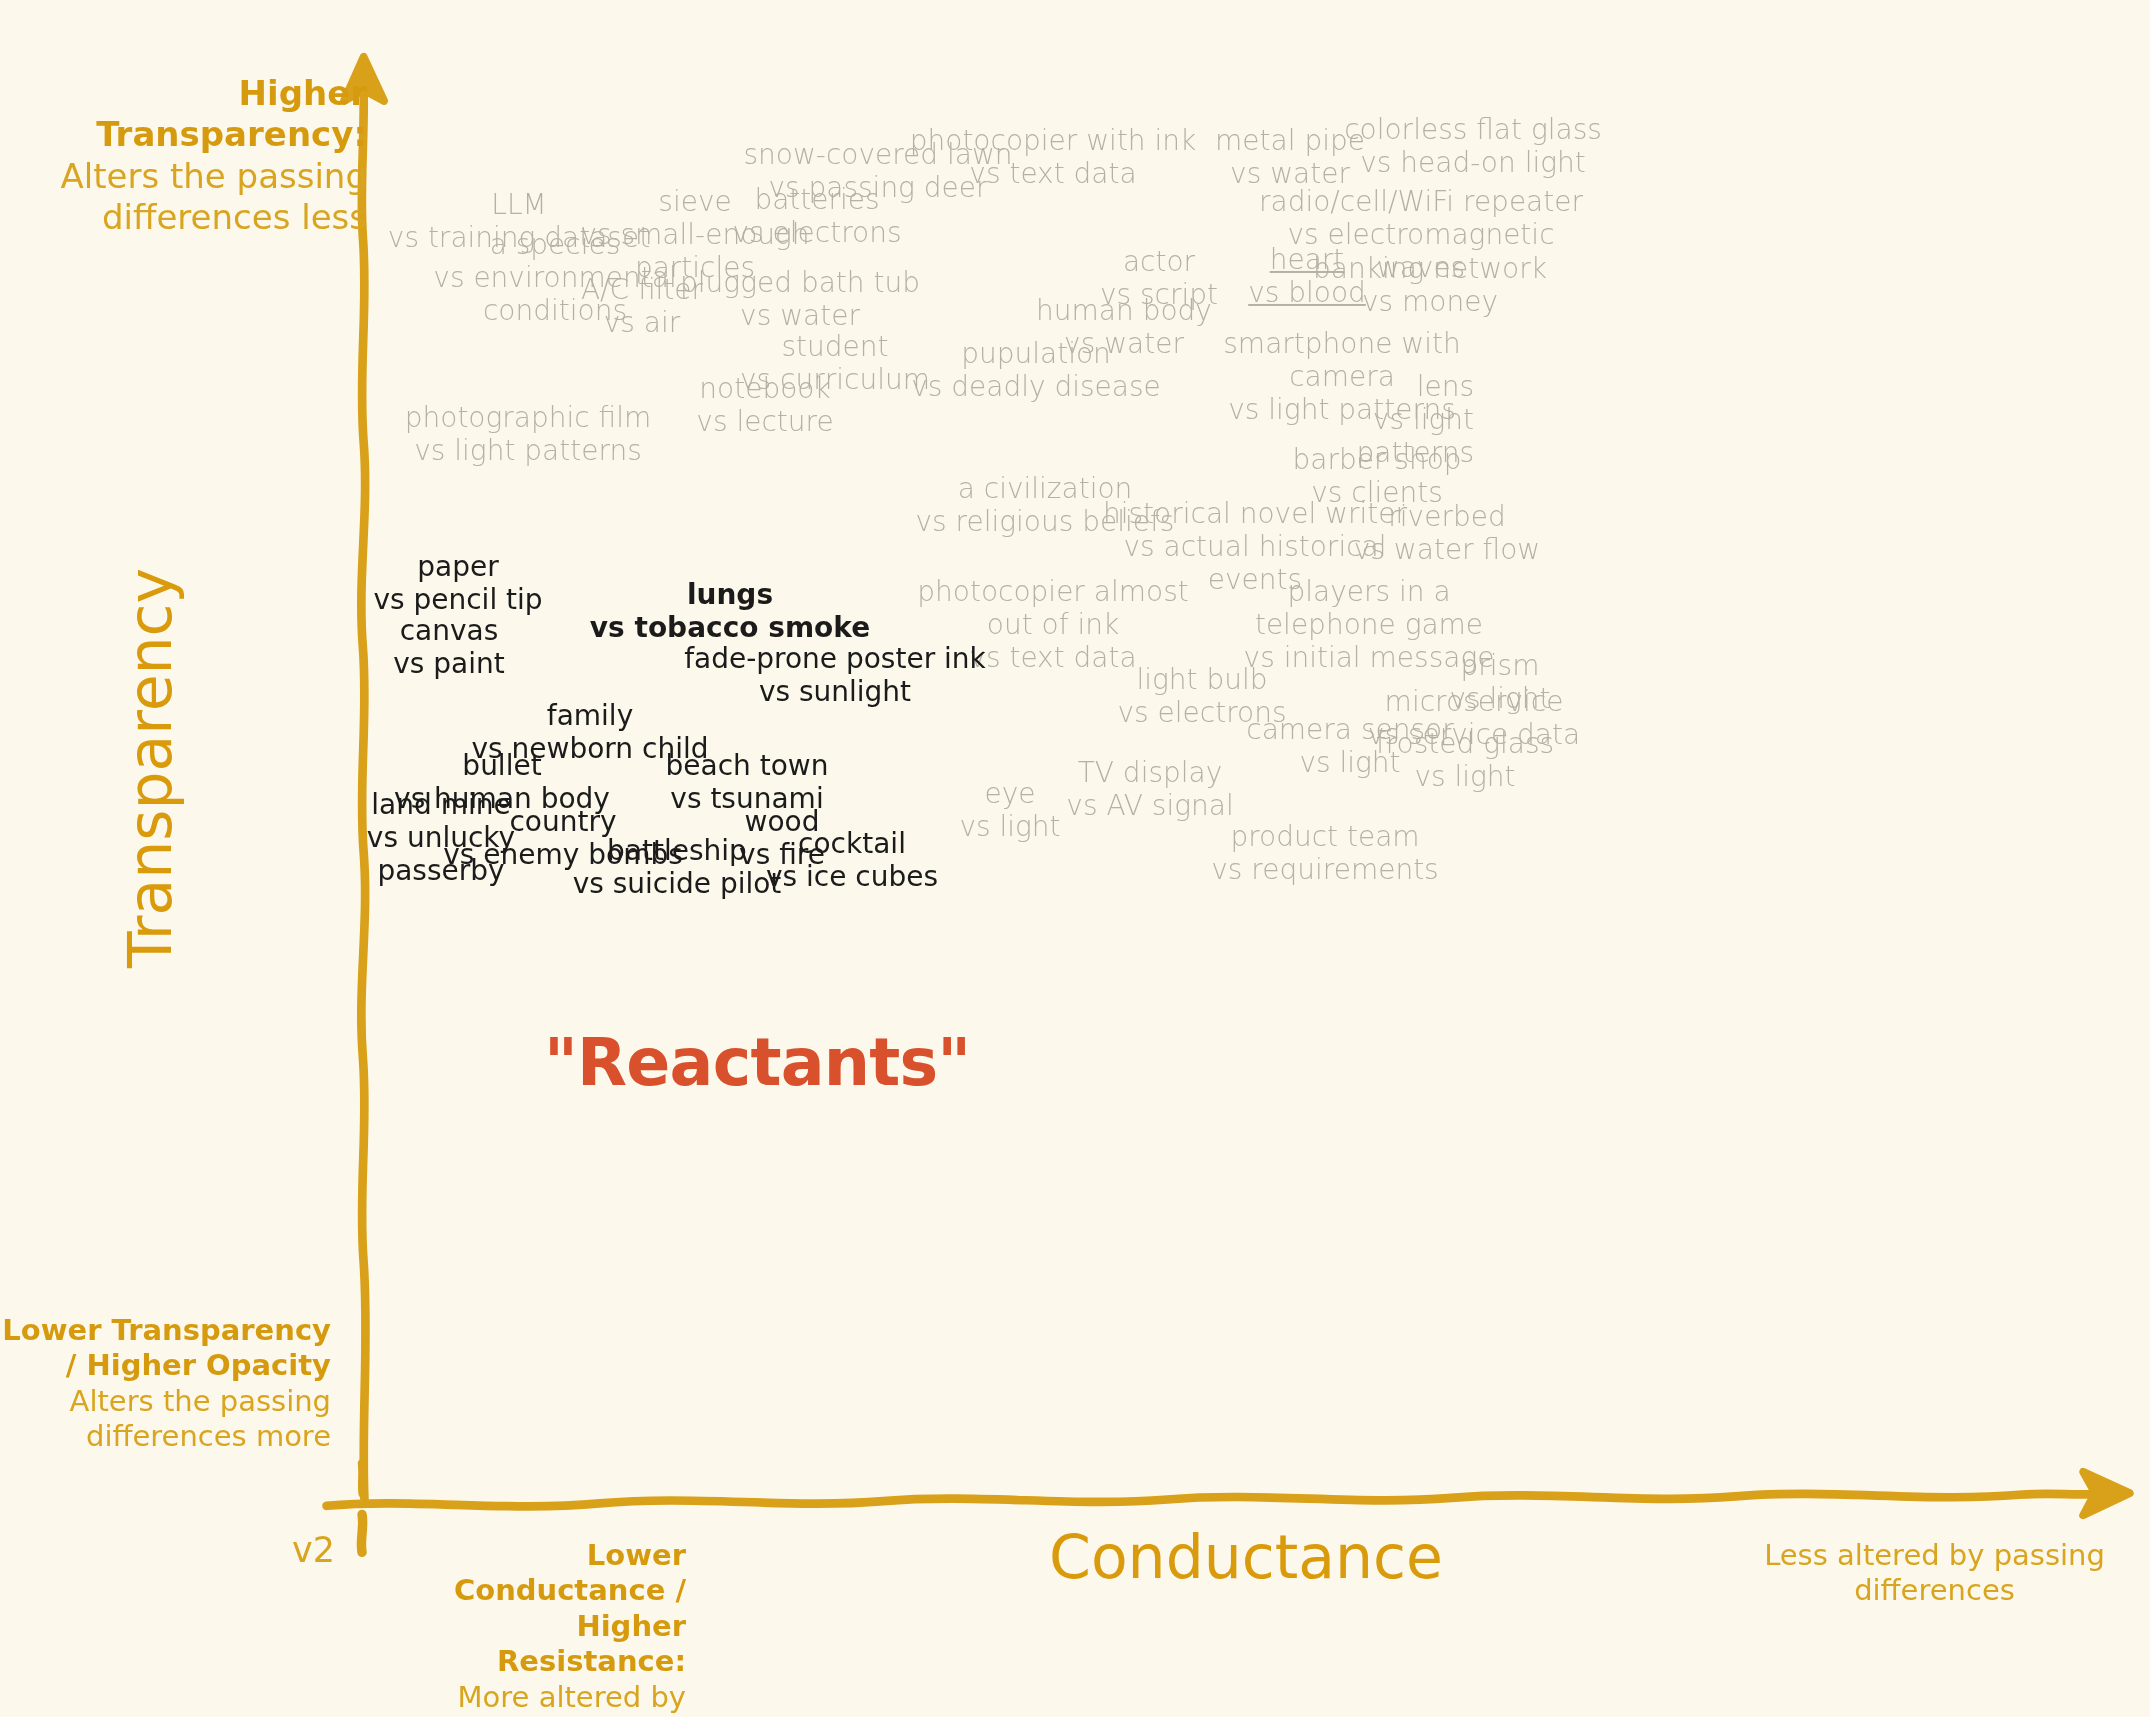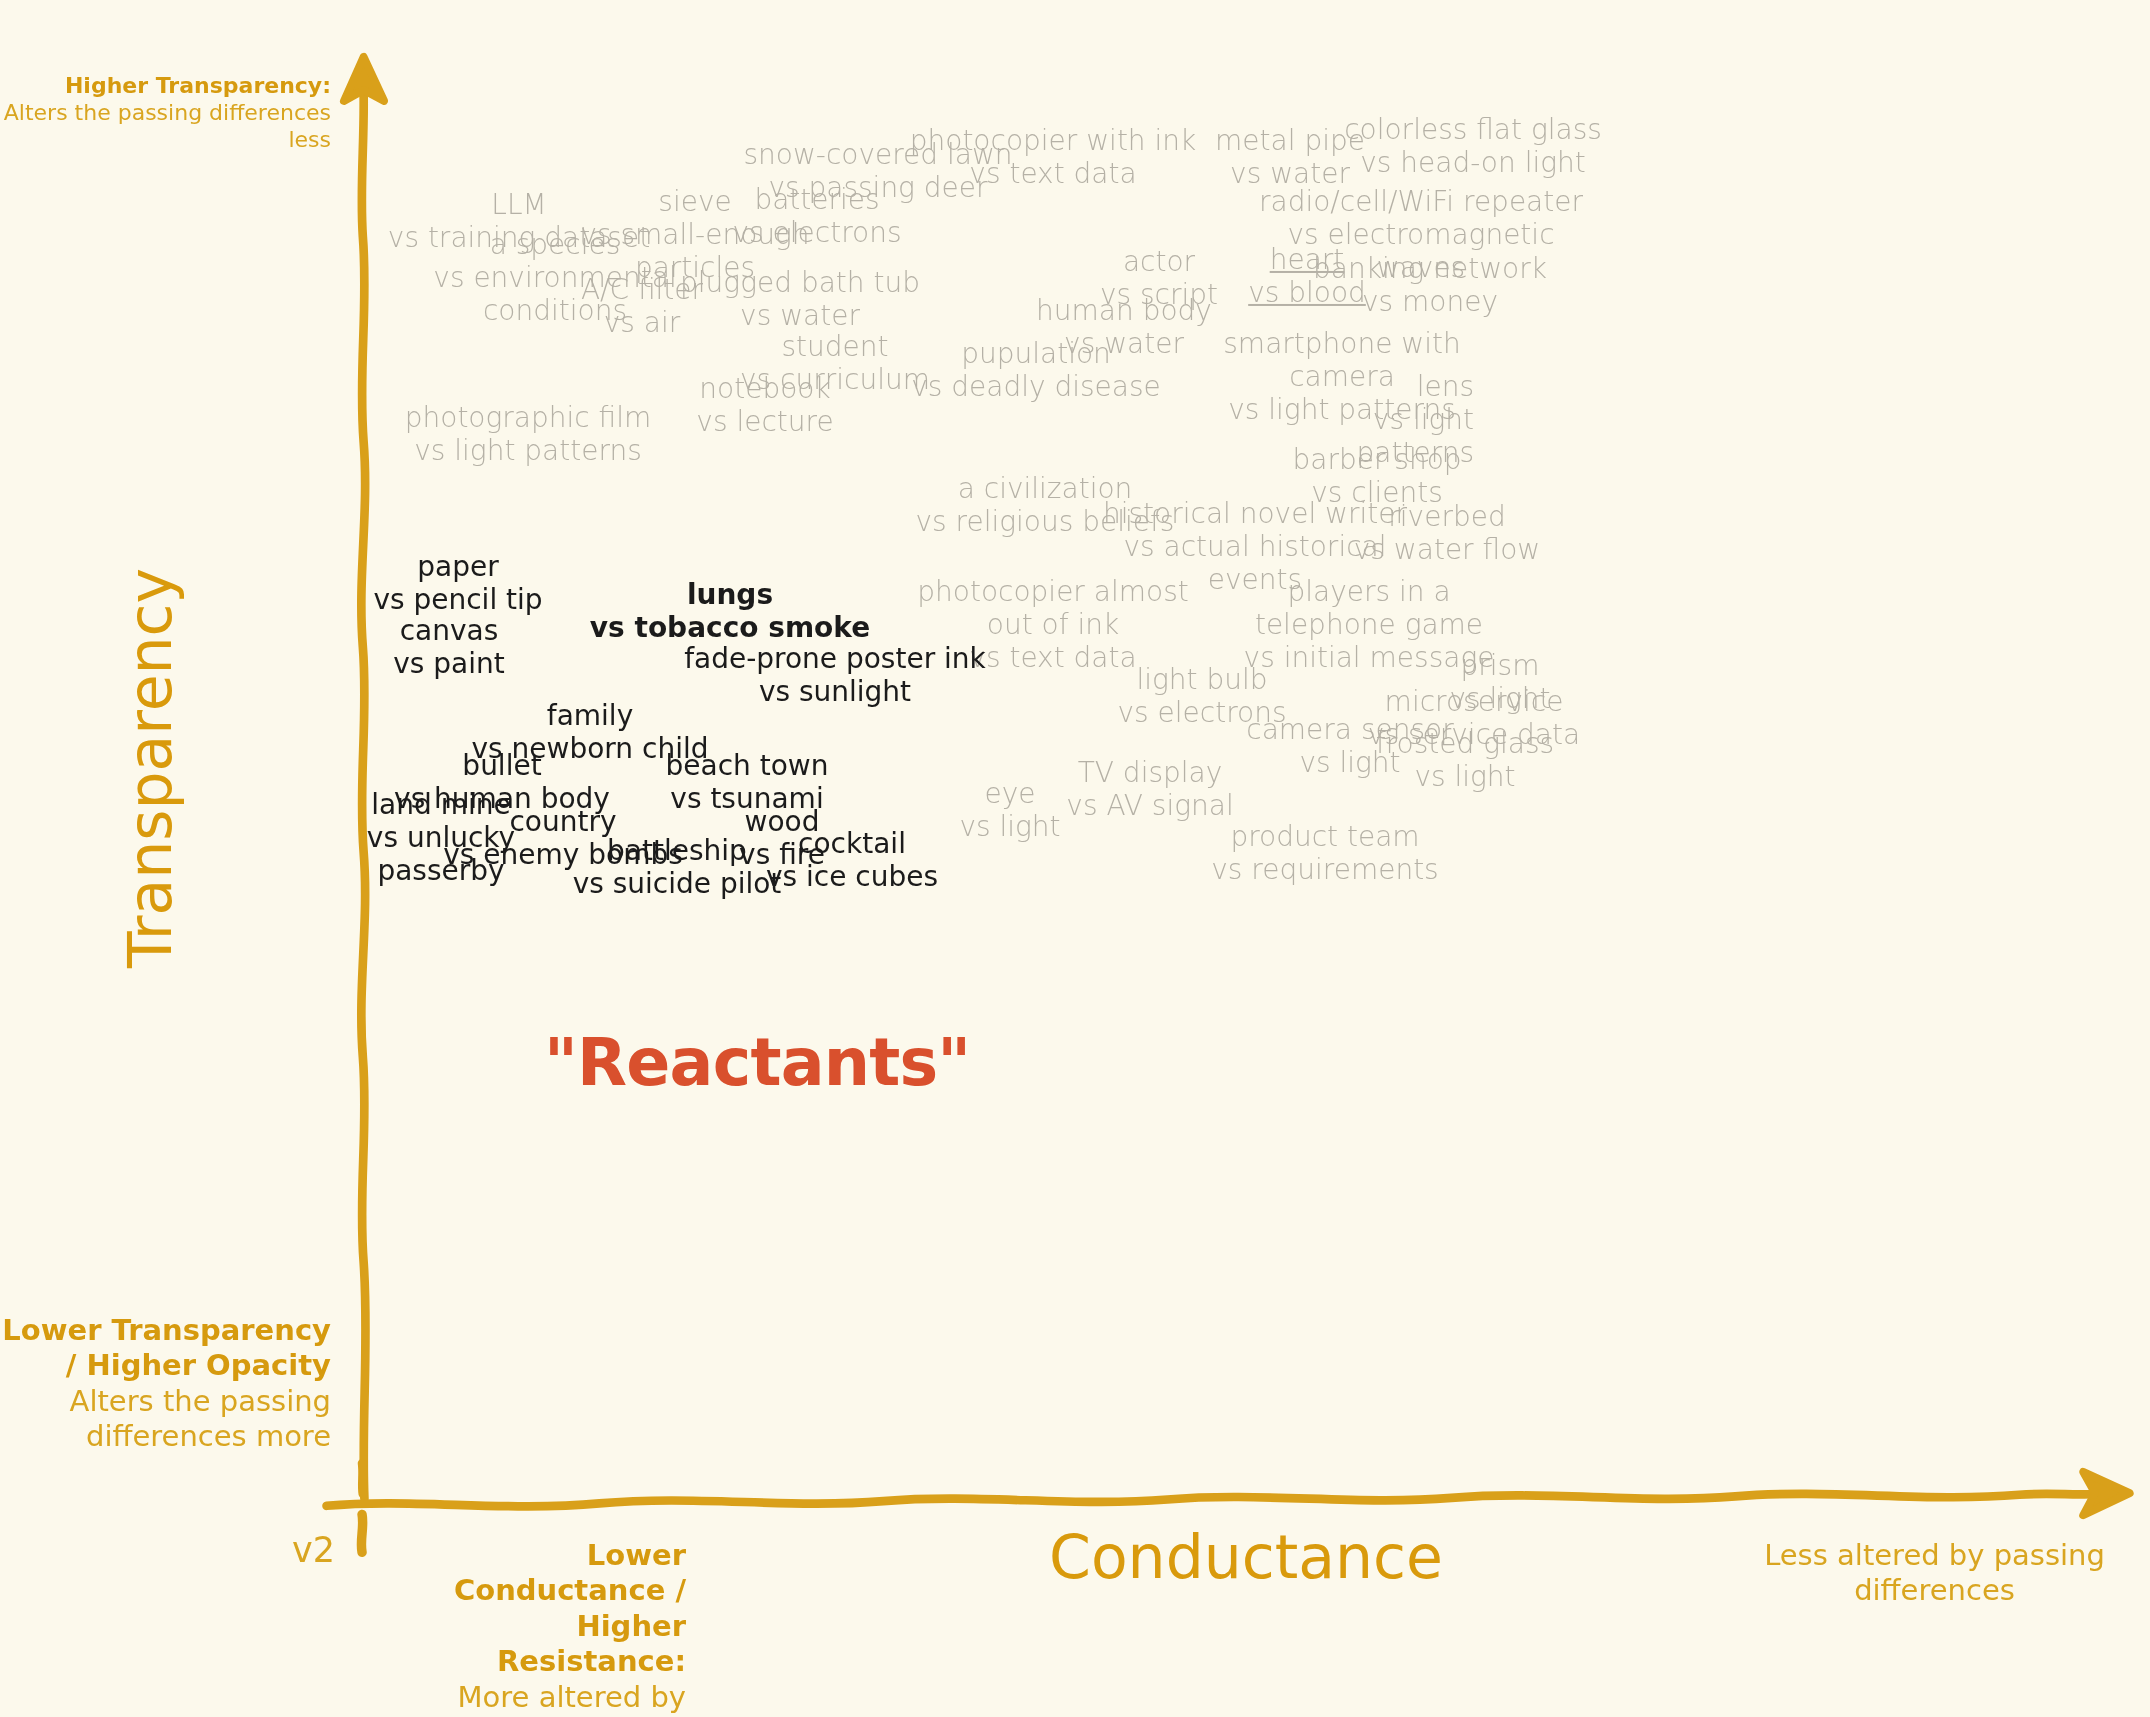--- a/index.html
+++ b/index.html
@@ -12,21 +12,21 @@
   }
   #stage{position:absolute;inset:0;}
 
   .axis-svg{position:absolute;left:0;top:0;width:2151px;height:1718px;pointer-events:none;}
 
   
   .cap{position:absolute;color:#D9A01A;line-height:1.22;}
   .cap .b{display:block;font-weight:bold;color:#D69A0E;}
   .cap .n{display:block;color:#D9A520;}
 
-  #cap-top-left{left:0;top:73px;width:331px;text-align:right;font-size:22px;}
+  #cap-top-left{left:0;top:73px;width:331px;text-align:right;font-size:34px;padding-left:36px;}
   #cap-bottom-left{left:0;top:1313px;width:331px;text-align:right;font-size:29px;}
   #cap-x-left{left:393px;top:1538px;width:293px;text-align:right;font-size:29px;}
   #cap-x-right{left:1719px;top:1538px;width:431px;text-align:center;font-size:29px;}
 
   #v2-label{position:absolute;left:292px;top:1530px;font-size:35px;color:#D9A520;}
 
   
   #y-axis-title{
     position:absolute;left:-87px;top:733px;width:473px;
     text-align:center;font-size:60px;color:#D99A0C;font-weight:normal;

